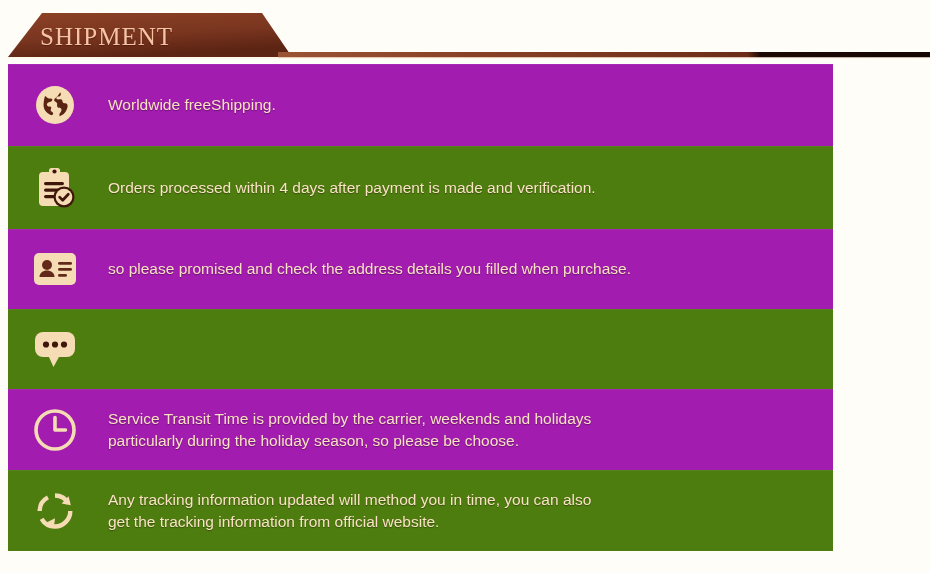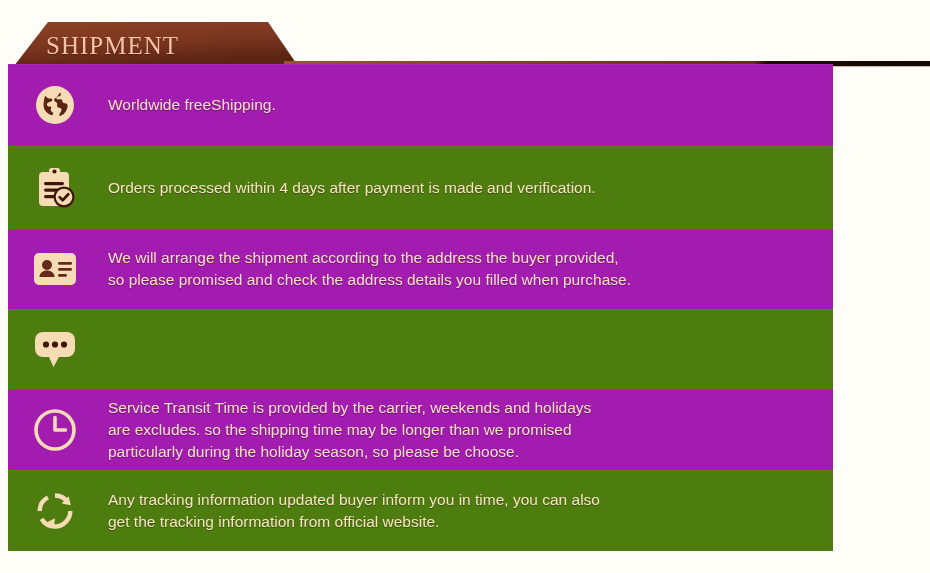--- a/index.html
+++ b/index.html
@@ -18,24 +18,23 @@
     position: relative;
     width: 930px;
     height: 573px;
     background: #fefdf8;
   }
 
   
   #header-area {
     position: absolute;
     left: 0;
-    top: 16px;
+    top: 7px;
     width: 860px;
     height: 62px;
-    margin-left: 6px;
   }
   #header-shape {
     position: absolute;
     left: 0;
     top: 0;
     width: 930px;
     height: 62px;
   }
   #header-title {
     position: absolute;
@@ -166,21 +165,20 @@
         <svg width="48" height="40" viewBox="0 0 48 40">
           <rect x="3" y="4" width="42" height="32" rx="5" fill="#f6dcb4"></rect>
           <circle cx="16" cy="16" r="5" fill="#63291a"></circle>
           <path d="M8.5 28c0-4.2 3.4-6.6 7.5-6.6S23.5 23.8 23.5 28z" fill="#63291a"></path>
           <rect x="27" y="13" width="14" height="2.8" rx="1.4" fill="#63291a"></rect>
           <rect x="27" y="19" width="14" height="2.8" rx="1.4" fill="#63291a"></rect>
           <rect x="27" y="25" width="9" height="2.8" rx="1.4" fill="#63291a"></rect>
         </svg>
       </div>
       <div class="row-text">
-        <span class="line">We will arrange the shipment according to the address the buyer provided,</span>
         <span class="line">so please promised and check the address details you filled when purchase.</span>
       </div>
     </div>
 
     <div class="row dark" style="height:80px">
       <div class="row-icon">
         <svg width="48" height="42" viewBox="0 0 48 42">
           <rect x="4" y="4" width="40" height="25" rx="8" fill="#f6dcb4"></rect>
           <path d="M17 27h12l-6.5 12z" fill="#f6dcb4"></path>
           <circle cx="15" cy="16.5" r="3.1" fill="#3f160b"></circle>
@@ -192,36 +190,35 @@
 
     <div class="row light" style="height:81px">
       <div class="row-icon">
         <svg width="46" height="46" viewBox="0 0 46 46">
           <circle cx="23" cy="23" r="19" fill="none" stroke="#f6dcb4" stroke-width="3.6"></circle>
           <path d="M23 10.5V23h10.5" fill="none" stroke="#f6dcb4" stroke-width="3.6" stroke-linecap="round" stroke-linejoin="round"></path>
         </svg>
       </div>
       <div class="row-text">
         <span class="line">Service Transit Time is provided by the carrier, weekends and holidays</span>
-        <span class="line">are excludes. so the shipping time may be longer than we promised</span>
         <span class="line">particularly during the holiday season, so please be choose.</span>
       </div>
     </div>
 
     <div class="row dark" style="height:81px">
       <div class="row-icon">
         <svg width="46" height="46" viewBox="0 0 46 46">
           <path d="M23 7.5a15.5 15.5 0 0 1 13.4 7.8" fill="none" stroke="#f6dcb4" stroke-width="4.4" stroke-linecap="butt"></path>
           <path d="M36.6 8.2l2.2 9.1-9.2-1.7z" fill="#f6dcb4"></path>
           <path d="M38.3 23A15.5 15.5 0 0 1 23 38.5" fill="none" stroke="#f6dcb4" stroke-width="4.4" stroke-linecap="butt"></path>
           <path d="M23 30.2l-8.4 4.4 7.2 6z" fill="#f6dcb4"></path>
           <path d="M7.7 23A15.5 15.5 0 0 1 15.9 9.4" fill="none" stroke="#f6dcb4" stroke-width="4.4" stroke-linecap="butt"></path>
           <path d="M23 38.5a15.5 15.5 0 0 1-13.4-7.7" fill="none" stroke="#f6dcb4" stroke-width="4.4" stroke-linecap="butt"></path>
         </svg>
       </div>
       <div class="row-text">
-        <span class="line">Any tracking information updated buyer inform you in time, you can also</span>
+        <span class="line">Any tracking information updated will method you in time, you can also</span>
         <span class="line">get the tracking information from official website.</span>
       </div>
     </div>
 
   </div>
 </div>
 
 </body></html>

